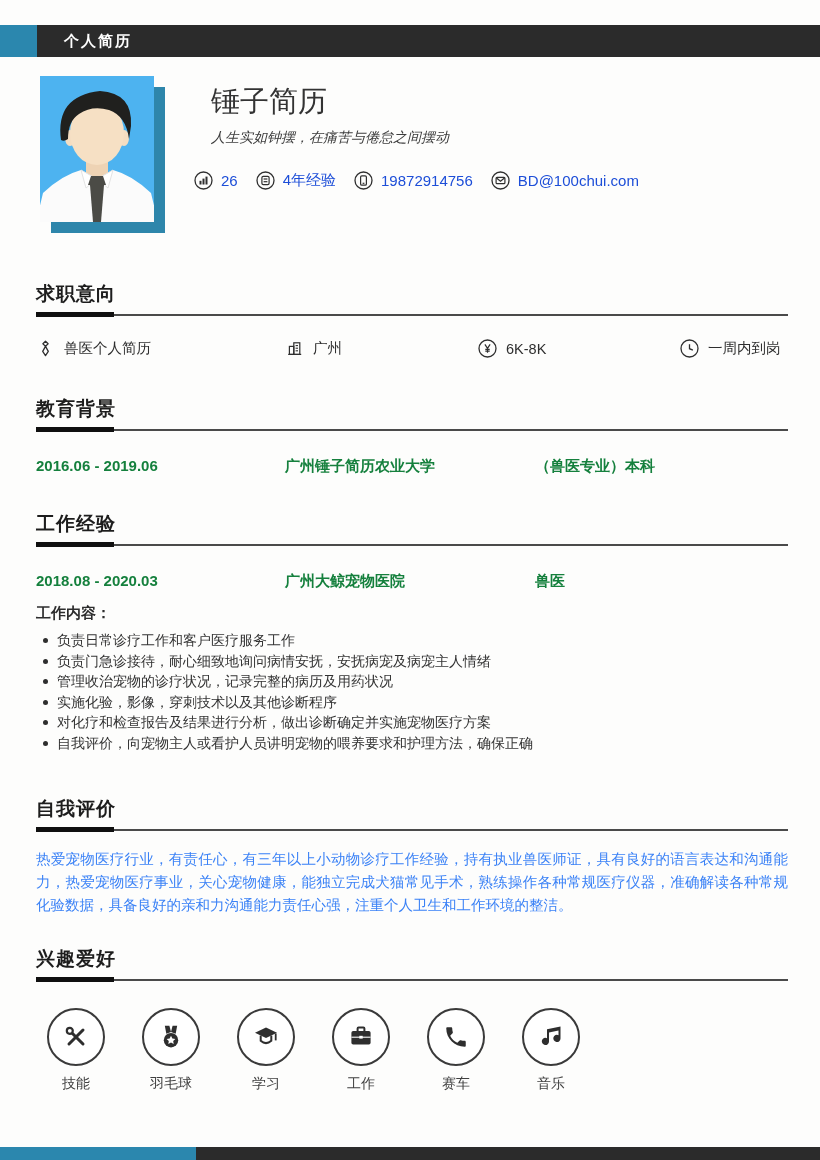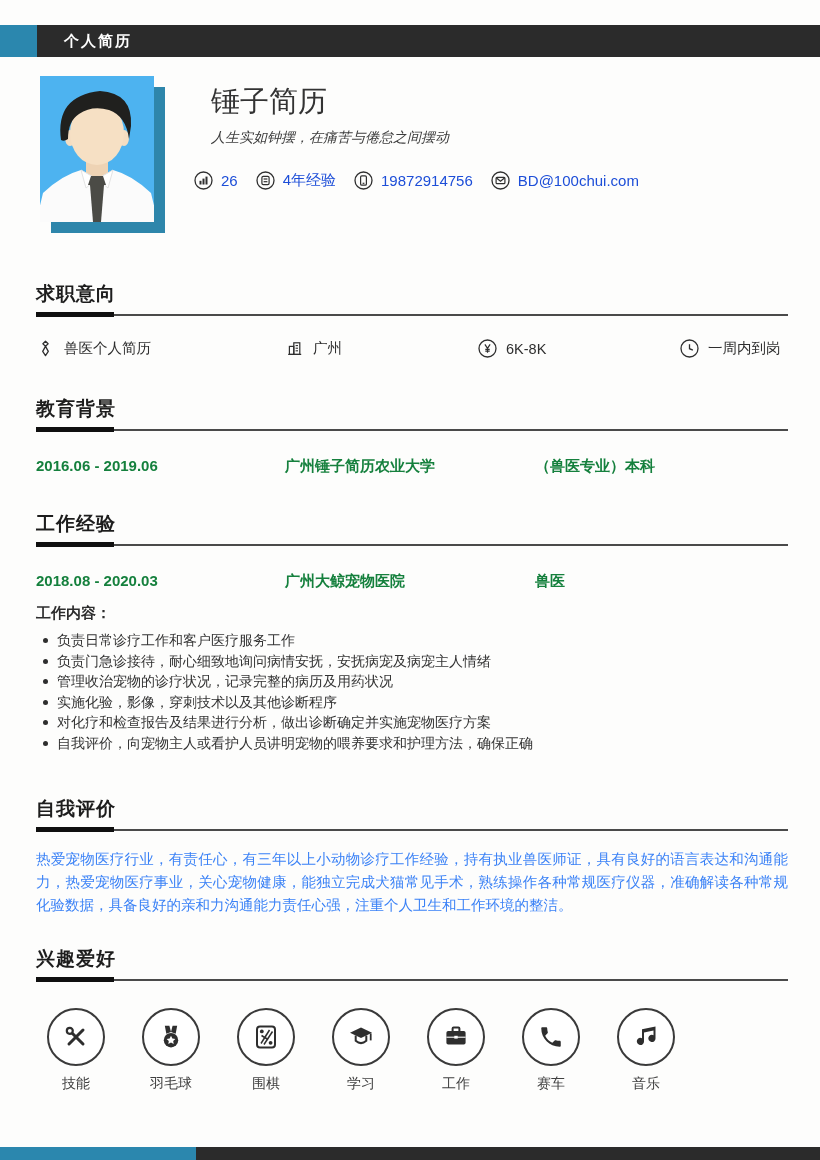--- a/index.html
+++ b/index.html
@@ -204,35 +204,20 @@
           <polygon points="20.2,2.8 15.6,2.8 14,9 18.7,10.8" fill="#2e2e2e"></polygon>
           <circle cx="14" cy="17.2" r="7.2" fill="#2e2e2e"></circle>
           <path d="M14 12.7l1.35 2.74 3.02.44-2.18 2.13.51 3.01L14 19.6l-2.7 1.42.51-3.01-2.18-2.13 3.02-.44z" fill="#fff"></path>
         </svg>
       </div>
       <div class="int-label">羽毛球</div>
     </div>
     <div class="interest">
       <div class="int-circle">
         <svg width="28" height="28" viewBox="0 0 28 28">
-          <rect x="5" y="3.6" width="18" height="20.8" rx="3" fill="none" stroke="#2e2e2e" stroke-width="2"></rect>
-          <g stroke="#2e2e2e" stroke-width="1.5" fill="none">
-            <path d="M9 20.5 L17.5 7"></path>
-            <path d="M12 21.5 L20.5 8.5"></path>
-            <path d="M9.5 12.5 L16 16.5"></path>
-          </g>
-          <circle cx="9.8" cy="8.4" r="1.9" fill="#2e2e2e"></circle>
-          <circle cx="18.6" cy="19.8" r="1.9" fill="#2e2e2e"></circle>
-        </svg>
-      </div>
-      <div class="int-label">围棋</div>
-    </div>
-    <div class="interest">
-      <div class="int-circle">
-        <svg width="28" height="28" viewBox="0 0 28 28">
           <polygon points="14,4.5 25,9.7 14,14.9 3,9.7" fill="#2e2e2e"></polygon>
           <path d="M8.7 12.6 v5.2 c3.4 3 7.2 3 10.6 0 v-5.2" fill="none" stroke="#2e2e2e" stroke-width="2"></path>
           <line x1="23.7" y1="10.4" x2="23.7" y2="17.4" stroke="#2e2e2e" stroke-width="1.8"></line>
         </svg>
       </div>
       <div class="int-label">学习</div>
     </div>
     <div class="interest">
       <div class="int-circle">
         <svg width="28" height="28" viewBox="0 0 28 28">

